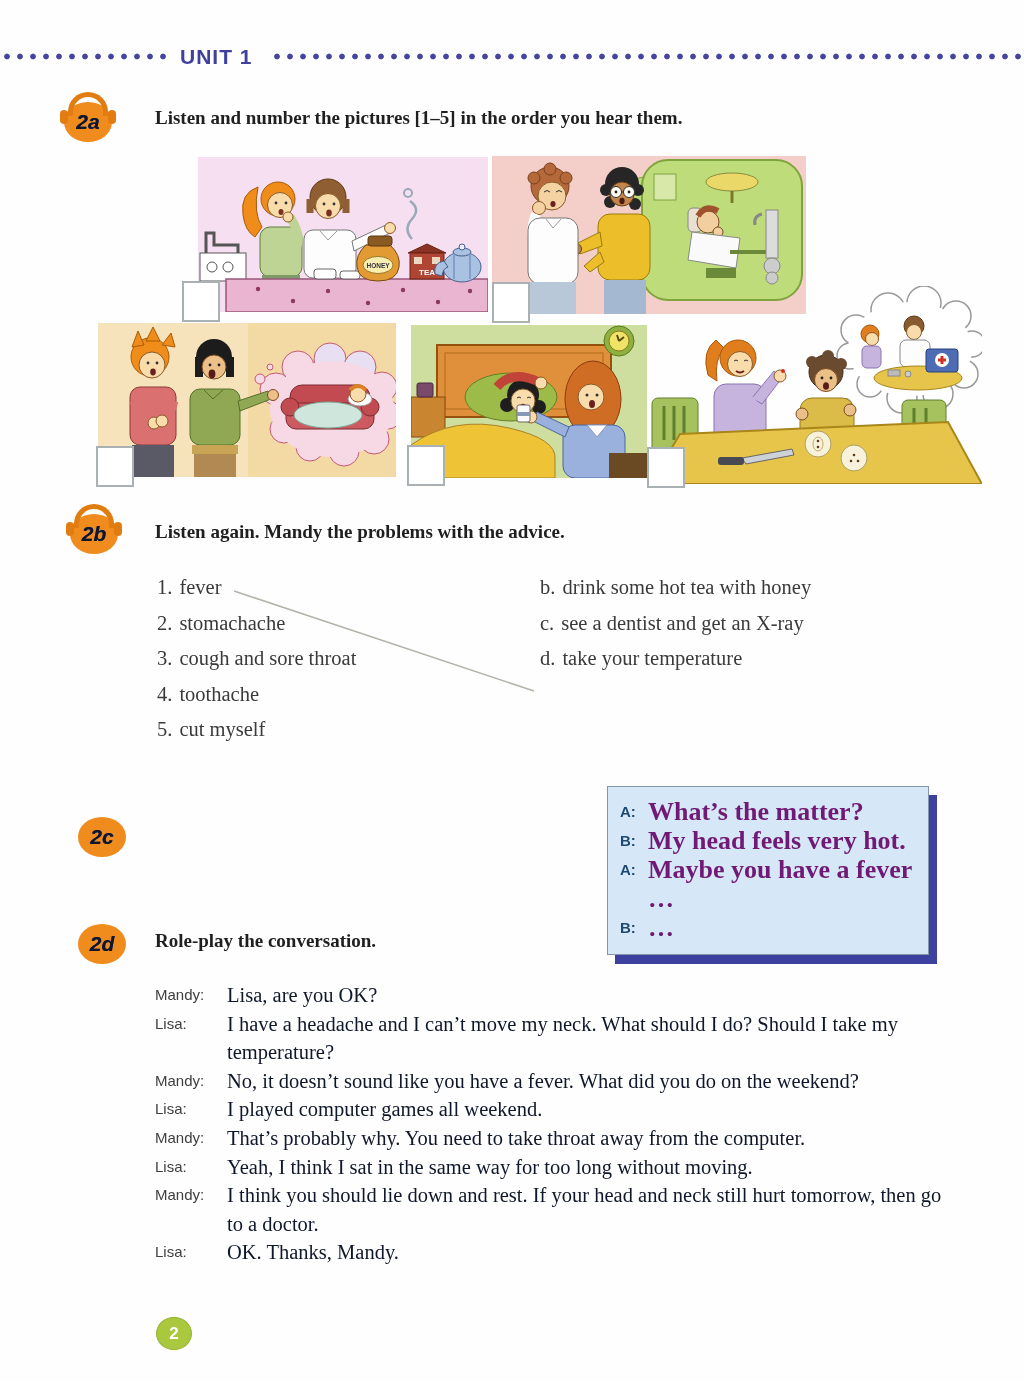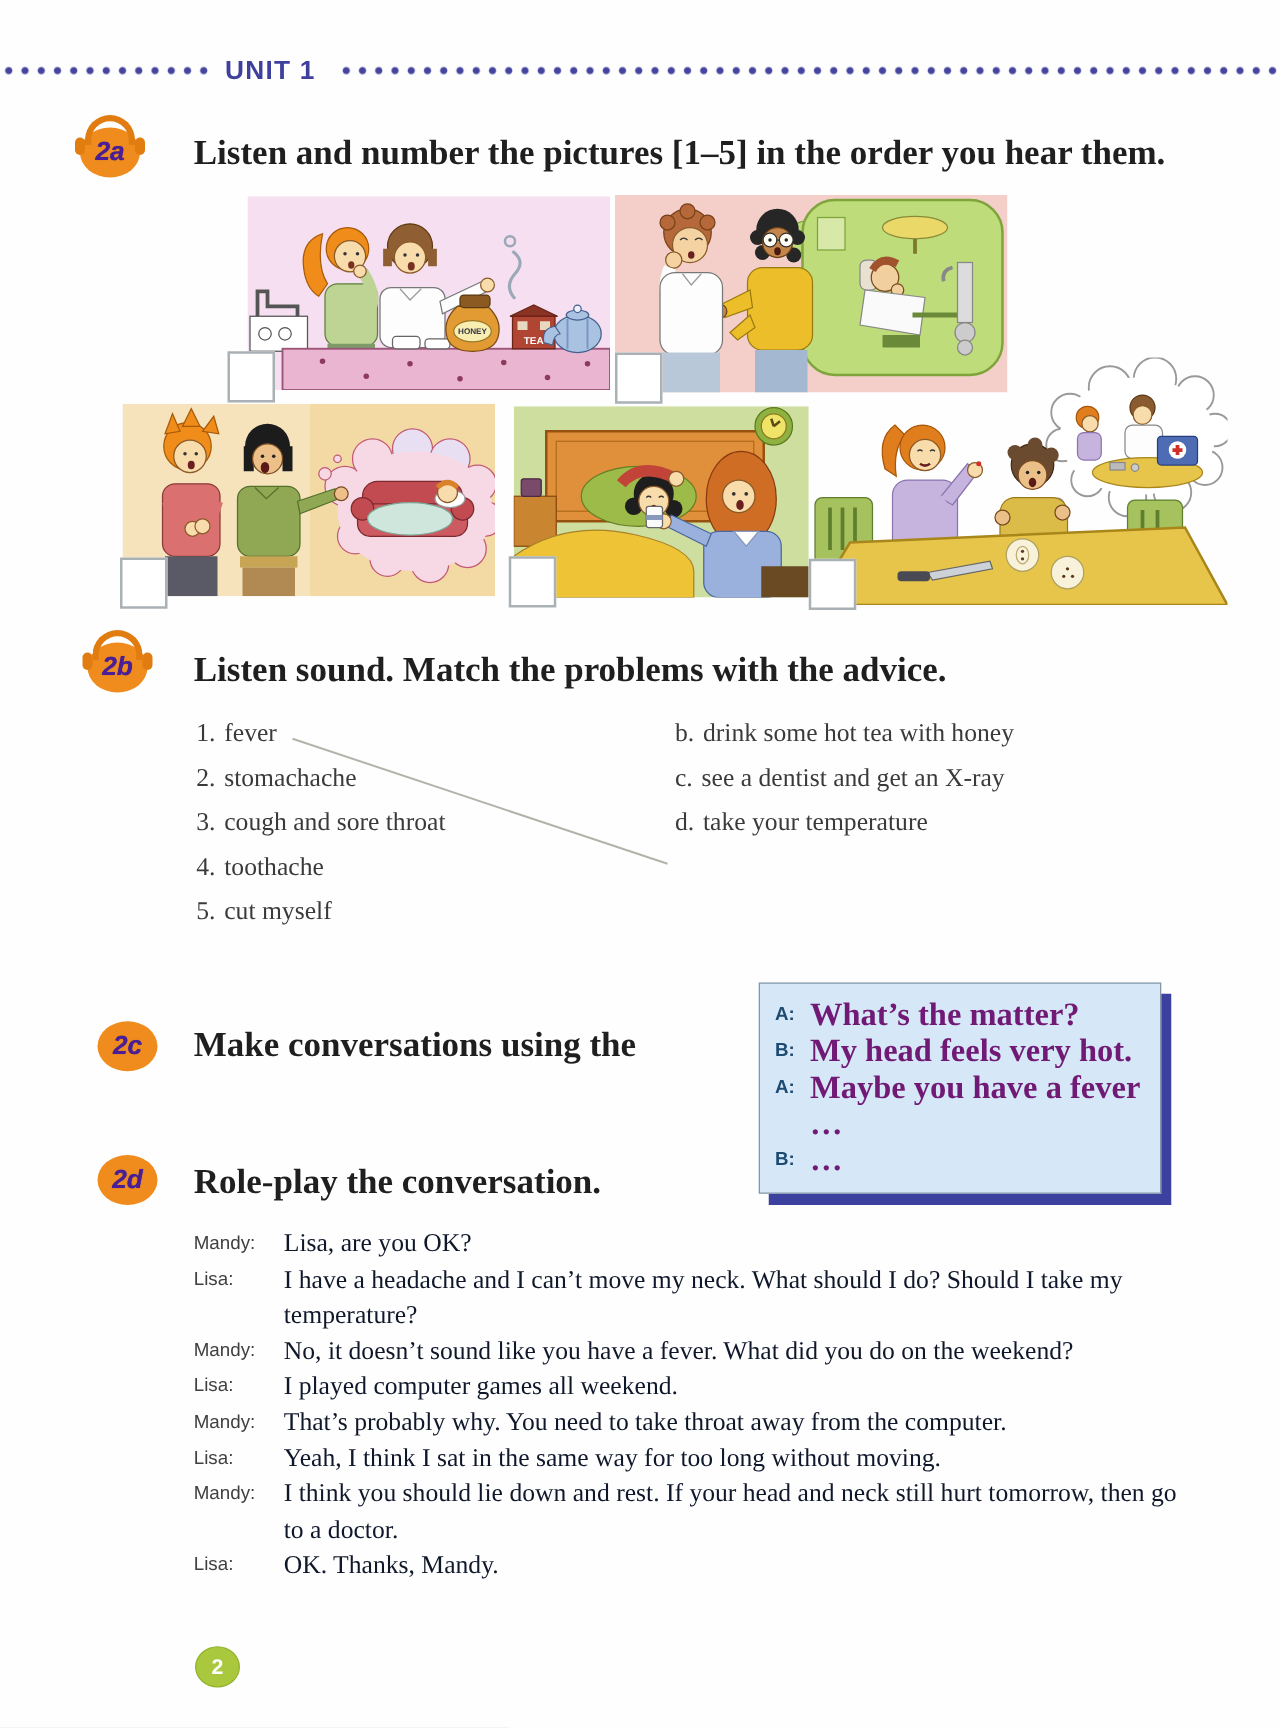--- a/index.html
+++ b/index.html
@@ -10,27 +10,27 @@
   .dotline{position:absolute;height:11px;
     background-image:radial-gradient(circle at 5px 5.5px,#45449f 2.4px,rgba(69,68,159,0) 3.3px);
     background-size:13px 11px;background-repeat:repeat-x;}
   .unit-title{position:absolute;font-family:"Liberation Sans","DejaVu Sans",sans-serif;
     font-weight:bold;font-size:21px;letter-spacing:1px;color:#3f3f9d;}
 
   
   .badge{position:absolute;width:48px;height:40px;background:#f08c1e;border-radius:50%;
     display:flex;align-items:center;justify-content:center;
     font-family:"Liberation Sans","DejaVu Sans",sans-serif;font-style:italic;font-weight:bold;
-    font-size:21px;color:#4c1d95;text-shadow:0 0 .6px #2e3192;text-align:right;}
+    font-size:21px;color:#0f172a;text-shadow:0 0 .6px #2e3192;text-align:right;}
   .badge.hp::before{content:"";position:absolute;top:-10px;left:4px;width:40px;height:24px;
     border:5px solid #e07c10;border-bottom:none;border-radius:20px 20px 0 0;box-sizing:border-box;}
   .badge.hp::after{content:"";position:absolute;top:8px;left:-4px;width:8px;height:14px;
     background:#e07c10;border-radius:4px;box-shadow:48px 0 0 #e07c10;}
 
-  .sec-title{position:absolute;font-weight:bold;font-size:28px;color:#1f1f1f;}
+  .sec-title{position:absolute;font-weight:bold;font-size:19px;color:#1f1f1f;}
 
   
   .pic{position:absolute;}
   .pic svg{display:block;}
   .ansbox{position:absolute;width:34px;height:37px;background:#fff;border:2px solid #a9b1b5;z-index:5;}
 
   
   .mcol{position:absolute;font-size:20.5px;color:#3a3a3a;}
   .mrow{height:35.6px;line-height:35.6px;white-space:nowrap;}
   .mnum{margin-right:7px;}
@@ -381,21 +381,21 @@
     </svg>
   </div>
 
   <div class="ansbox" style="left:182px;top:281px;"></div>
   <div class="ansbox" style="left:492px;top:282px;"></div>
   <div class="ansbox" style="left:96px;top:446px;"></div>
   <div class="ansbox" style="left:407px;top:445px;"></div>
   <div class="ansbox" style="left:647px;top:447px;"></div>
 
   <div class="badge hp" style="left:70px;top:514px;">2b</div>
-  <div class="sec-title" style="left:155px;top:521px;width:700px;">Listen sound. Match the problems with the advice.</div>
+  <div class="sec-title" style="left:155px;top:521px;width:700px;">Listen again. Mandy the problems with the advice.</div>
 
   <div class="mcol" style="left:157px;top:570px;">
 
       <div class="mrow">
         <span class="mnum">1.</span><span>fever</span>
       </div>
 
       <div class="mrow">
         <span class="mnum">2.</span><span>stomachache</span>
       </div>
@@ -428,21 +428,20 @@
         <span class="mnum">d.</span><span>take your temperature</span>
       </div>
 
     </div>
 
   <svg class="match-svg" style="left:228px;top:578px;" width="320" height="122" viewBox="0 0 320 122">
     <line x1="6" y1="13" x2="306" y2="113" stroke="#b3b3aa" stroke-width="1.6"></line>
   </svg>
 
   <div class="badge" style="left:78px;top:817px;">2c</div>
-  <div class="sec-title" style="left:155px;top:821px;">Make conversations using the</div>
 
   <div class="example-box">
 
       <div class="eline">
         <span class="espeaker">A:</span>
         <span class="etext">What’s the matter?</span>
       </div>
 
       <div class="eline">
         <span class="espeaker">B:</span>

